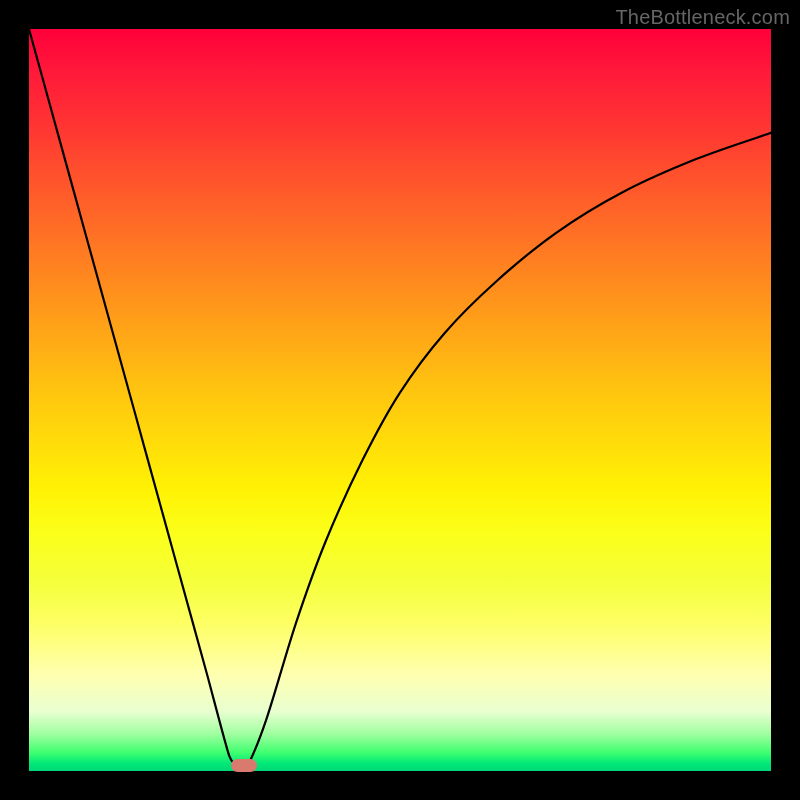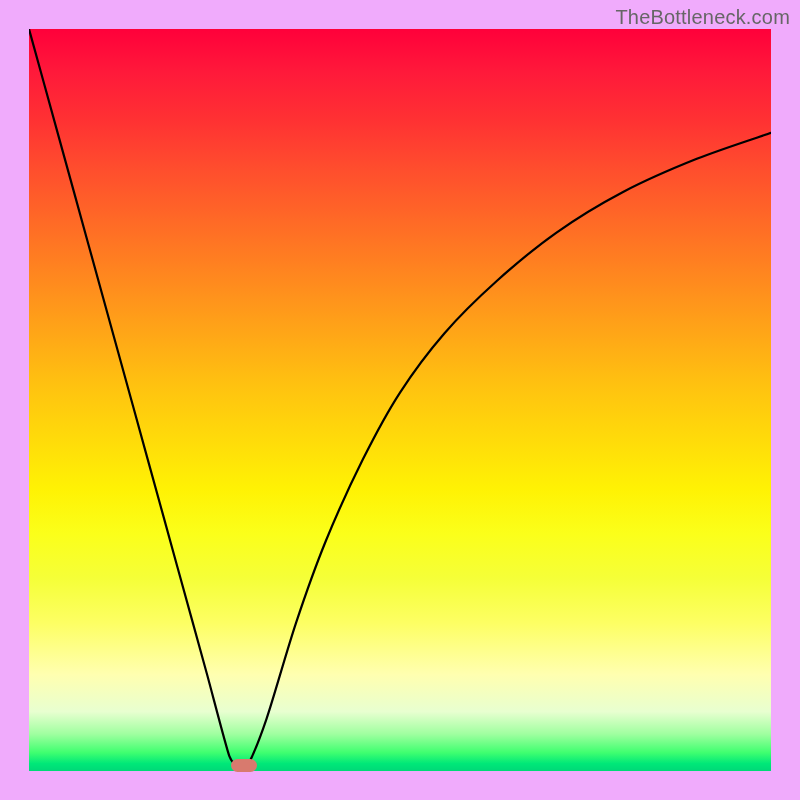--- a/index.html
+++ b/index.html
@@ -1,20 +1,20 @@
 <!DOCTYPE html>
 <html><head>
 <meta charset="utf-8">
 <style>
   * { margin: 0; padding: 0; box-sizing: border-box; }
   html, body { width: 800px; height: 800px; overflow: hidden; }
   .chart-container {
     width: 800px;
     height: 800px;
-    background: #f0abfc;
+    background: #000000;
     position: relative;
   }
   .plot-area {
     position: absolute;
     left: 29px;
     top: 29px;
     width: 742px;
     height: 742px;
     background: linear-gradient(to bottom,
       #ff003a 0%,

